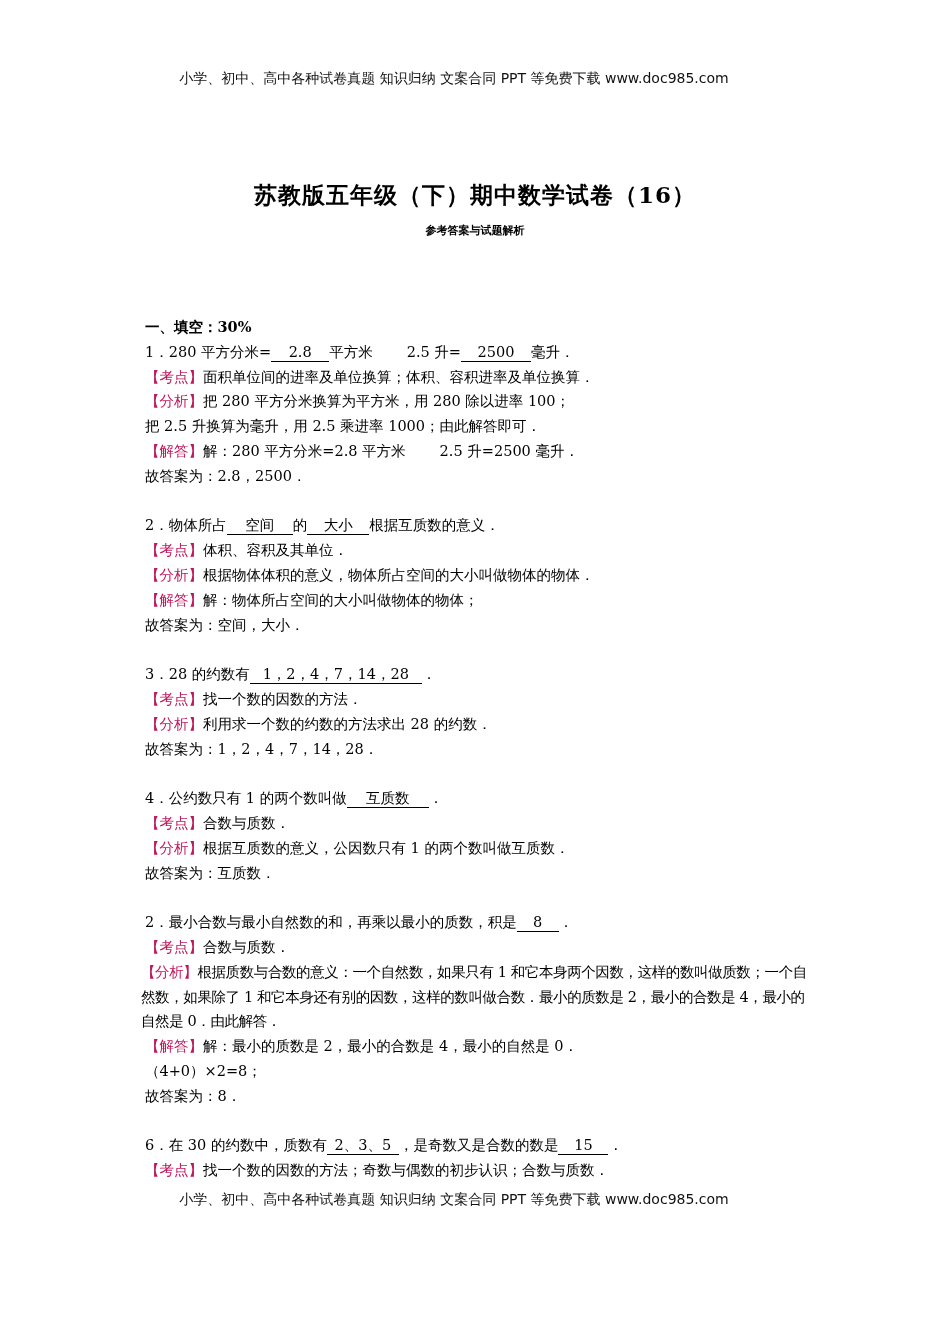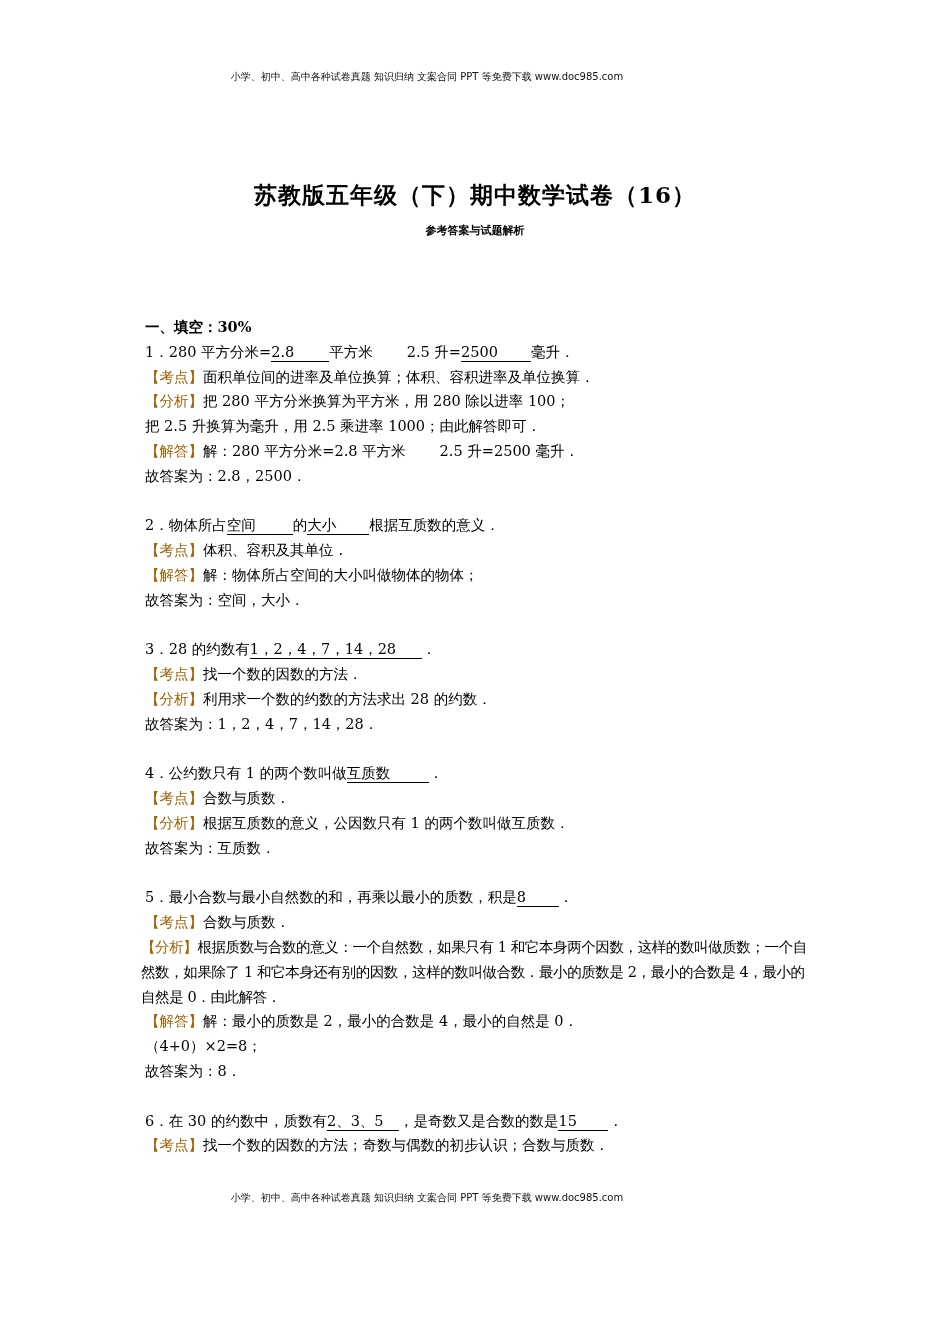--- a/index.html
+++ b/index.html
@@ -4,44 +4,44 @@
 <style>
   html, body { margin: 0; padding: 0; background: #ffffff; }
   body {
     width: 950px; height: 1344px; position: relative; overflow: hidden;
     font-family: "DejaVu Serif", "Liberation Serif", serif;
     color: #000;
   }
   .banner {
     position: absolute; left: 0; width: 854px; text-align: center;
     font-family: "DejaVu Sans", "Liberation Sans", sans-serif;
-    font-size: 10px; color: #111; letter-spacing: 0px;
+    font-size: 14px; color: #111; letter-spacing: 0px; padding-left: 27px;
   }
   .banner.top { top: 70px; }
   .banner.bottom { top: 1191px; }
   .title {
     position: absolute; top: 180px; left: 0; width: 950px; text-align: center;
     font-family: "DejaVu Serif", "Liberation Serif", serif;
     font-size: 23px; font-weight: bold; letter-spacing: 1px;
   }
   .subtitle {
     position: absolute; top: 223px; left: 0; width: 950px; text-align: center;
     font-family: "DejaVu Sans", "Liberation Sans", sans-serif;
     font-size: 11px; font-weight: bold;
   }
   .content {
     position: absolute; top: 268px; left: 145px; width: 670px;
     font-size: 14.5px; line-height: 24.8px;
   }
   .section-heading { font-weight: bold; font-size: 14.5px; margin-top: 47px; }
   .line { white-space: nowrap; }
   .line.wrap { white-space: normal; }
-  .tag { color: #a16207; }
+  .tag { color: #be185d; }
   .blank {
-    display: inline-block; border-bottom: 1px solid #000; text-align: left;
+    display: inline-block; border-bottom: 1px solid #000; text-align: center;
     line-height: 18px;
   }
   .gap { height: 24.8px; }
   .indent-sp { display: inline-block; width: 34px; }
 </style>
 </head>
 <body>
 
 <div class="banner top">小学、初中、高中各种试卷真题 知识归纳 文案合同 PPT 等免费下载  www.doc985.com</div>
 
@@ -58,20 +58,21 @@
   <div class="line"><span class="tag">【分析】</span><span>把 280 平方分米换算为平方米，用 280 除以进率 100；</span></div>
   <div class="line">把 2.5 升换算为毫升，用 2.5 乘进率 1000；由此解答即可．</div>
   <div class="line"><span class="tag">【解答】</span><span>解：280 平方分米=2.8 平方米</span><span class="indent-sp"></span><span>2.5 升=2500 毫升．</span></div>
   <div class="line">故答案为：2.8，2500．</div>
   <div class="gap"></div>
 
   <div class="line">
     <span>2．物体所占</span><span class="blank" style="width:66px">空间</span><span>的</span><span class="blank" style="width:62px">大小</span><span>根据互质数的意义．</span>
   </div>
   <div class="line"><span class="tag">【考点】</span><span>体积、容积及其单位．</span></div>
+  <div class="line"><span class="tag">【分析】</span><span>根据物体体积的意义，物体所占空间的大小叫做物体的物体．</span></div>
   <div class="line"><span class="tag">【解答】</span><span>解：物体所占空间的大小叫做物体的物体；</span></div>
   <div class="line">故答案为：空间，大小．</div>
   <div class="gap"></div>
 
   <div class="line">
     <span>3．28 的约数有</span><span class="blank" style="width:172px">1，2，4，7，14，28</span><span>．</span>
   </div>
   <div class="line"><span class="tag">【考点】</span><span>找一个数的因数的方法．</span></div>
   <div class="line"><span class="tag">【分析】</span><span>利用求一个数的约数的方法求出 28 的约数．</span></div>
   <div class="line">故答案为：1，2，4，7，14，28．</div>
@@ -79,21 +80,21 @@
 
   <div class="line">
     <span>4．公约数只有 1 的两个数叫做</span><span class="blank" style="width:82px">互质数</span><span>．</span>
   </div>
   <div class="line"><span class="tag">【考点】</span><span>合数与质数．</span></div>
   <div class="line"><span class="tag">【分析】</span><span>根据互质数的意义，公因数只有 1 的两个数叫做互质数．</span></div>
   <div class="line">故答案为：互质数．</div>
   <div class="gap"></div>
 
   <div class="line">
-    <span>5．最小合数与最小自然数的和，再乘以最小的质数，积是</span><span class="blank" style="width:42px">8</span><span>．</span>
+    <span>2．最小合数与最小自然数的和，再乘以最小的质数，积是</span><span class="blank" style="width:42px">8</span><span>．</span>
   </div>
   <div class="line"><span class="tag">【考点】</span><span>合数与质数．</span></div>
   <div class="line wrap" style="margin-left:-4px; letter-spacing:-0.4px;"><span class="tag">【分析】</span><span>根据质数与合数的意义：一个自然数，如果只有 1 和它本身两个因数，这样的数叫做质数；一个自然数，如果除了 1 和它本身还有别的因数，这样的数叫做合数．最小的质数是 2，最小的合数是 4，最小的自然是 0．由此解答．</span></div>
   <div class="line"><span class="tag">【解答】</span><span>解：最小的质数是 2，最小的合数是 4，最小的自然是 0．</span></div>
   <div class="line">（4+0）×2=8；</div>
   <div class="line">故答案为：8．</div>
   <div class="gap"></div>
 
   <div class="line">
     <span>6．在 30 的约数中，质数有</span><span class="blank" style="width:72px">2、3、5</span><span>，是奇数又是合数的数是</span><span class="blank" style="width:50px">15</span><span>．</span>

